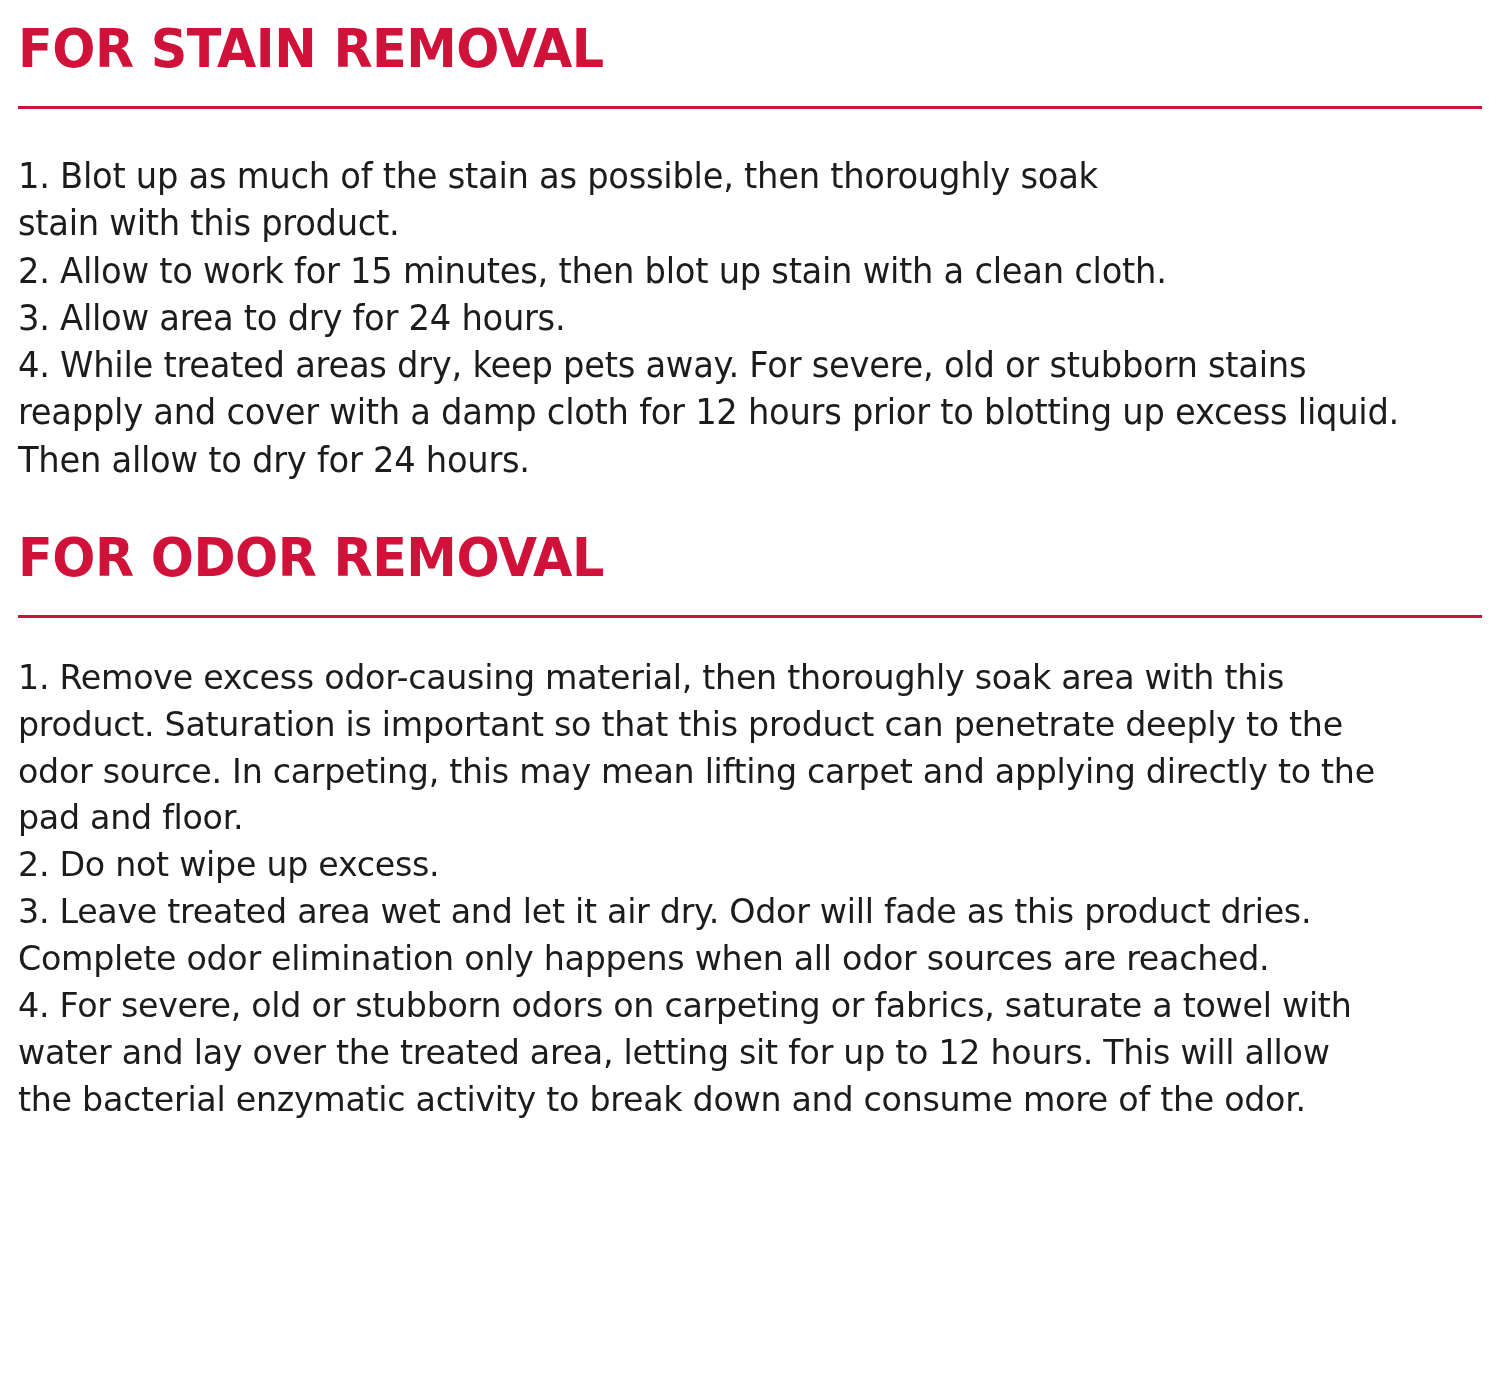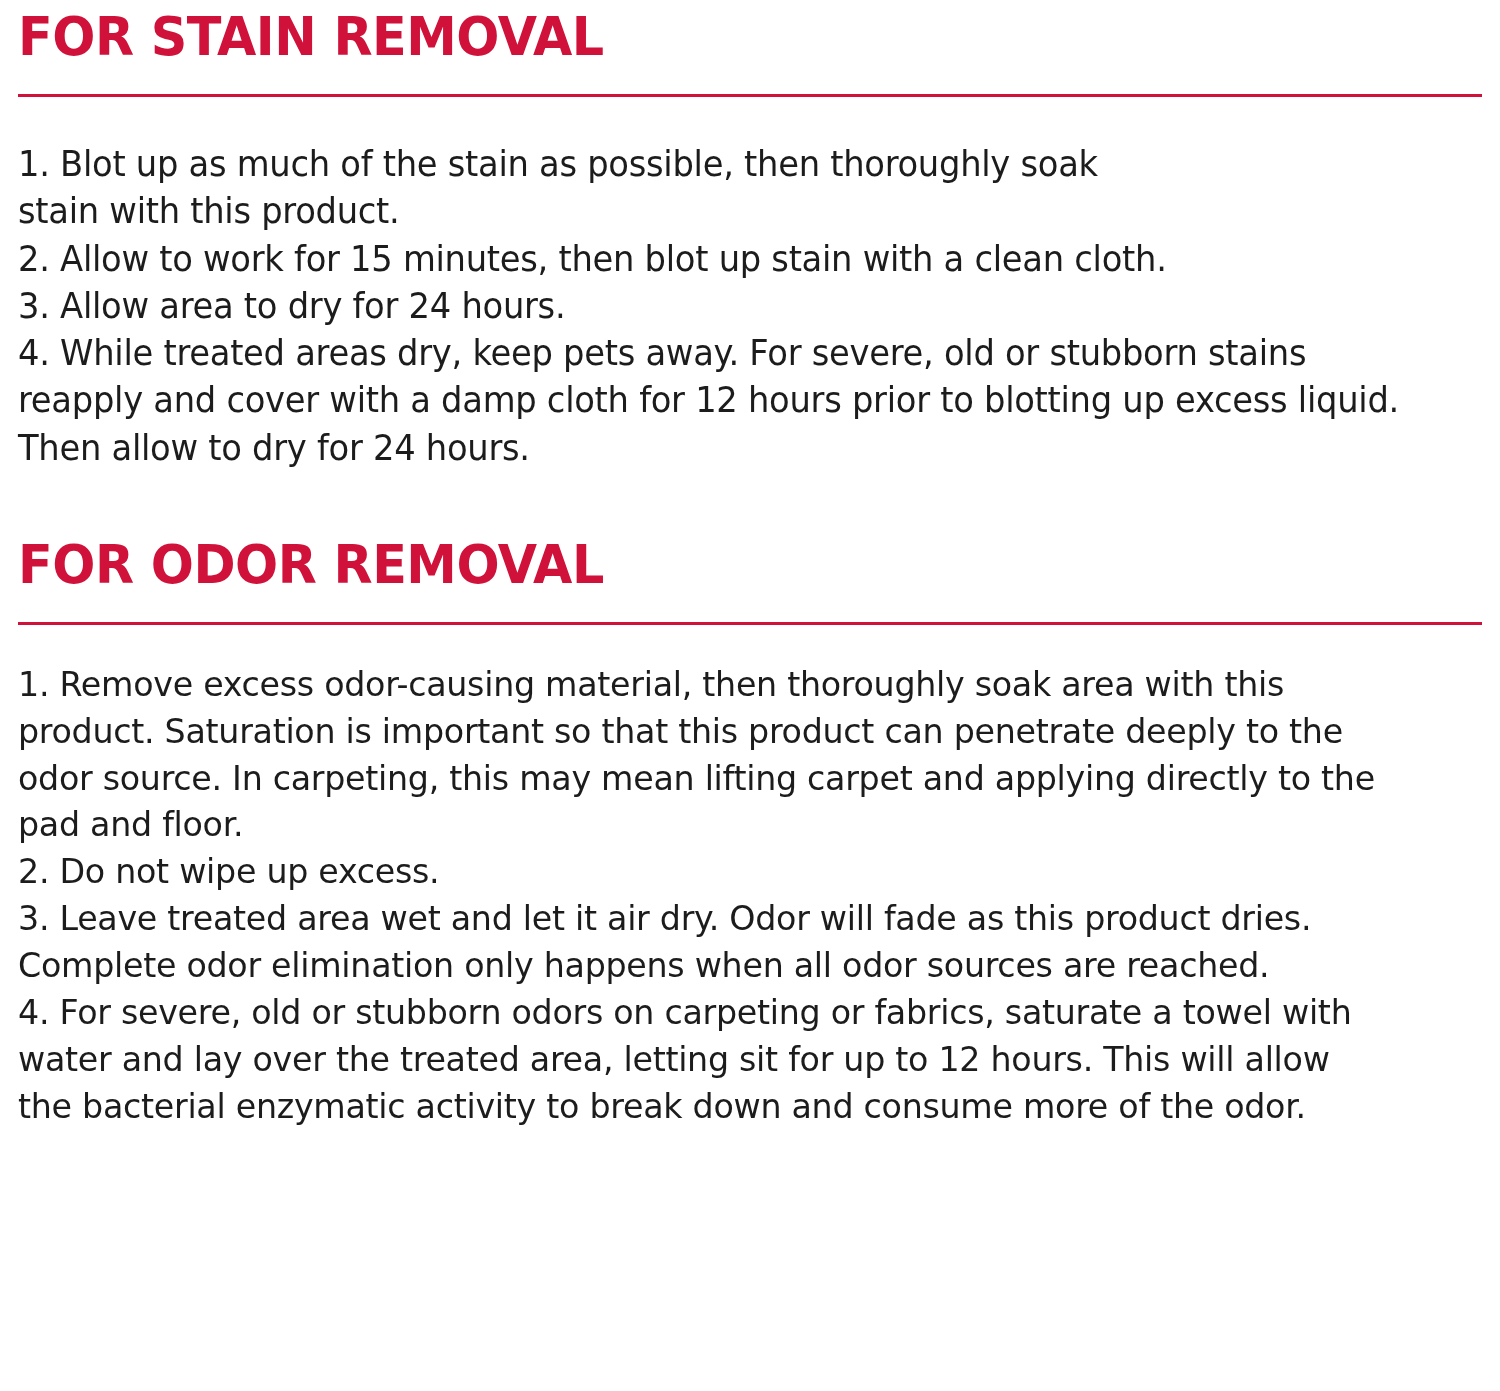--- a/index.html
+++ b/index.html
@@ -11,21 +11,21 @@
     height: 1391px;
     background: #ffffff;
     font-family: "Liberation Sans", sans-serif;
     color: #1a1a1a;
     overflow: hidden;
   }
   .page {
     width: 1500px;
     height: 1384px;
     box-sizing: border-box;
-    padding: 4px 18px;
+    padding: 16px 18px;
     position: relative;
   }
   .section {
     width: 100%;
   }
   .section-heading {
     font-family: "DejaVu Sans", sans-serif;
     font-weight: 700;
     font-size: 54px;
     line-height: 1.0;
@@ -62,21 +62,21 @@
   }
   #stain-section .heading-rule {
     margin-top: 30px;
   }
   #stain-section .body-block {
     padding-top: 44px;
   }
 
   
   #odor-section {
-    margin-top: 66px;
+    margin-top: 47px;
   }
   #odor-section .heading-rule {
     margin-top: 30px;
   }
   #odor-section .body-block {
     padding-top: 36px;
     font-size: 34.5px;
     line-height: 1.36;
   }
 </style>

